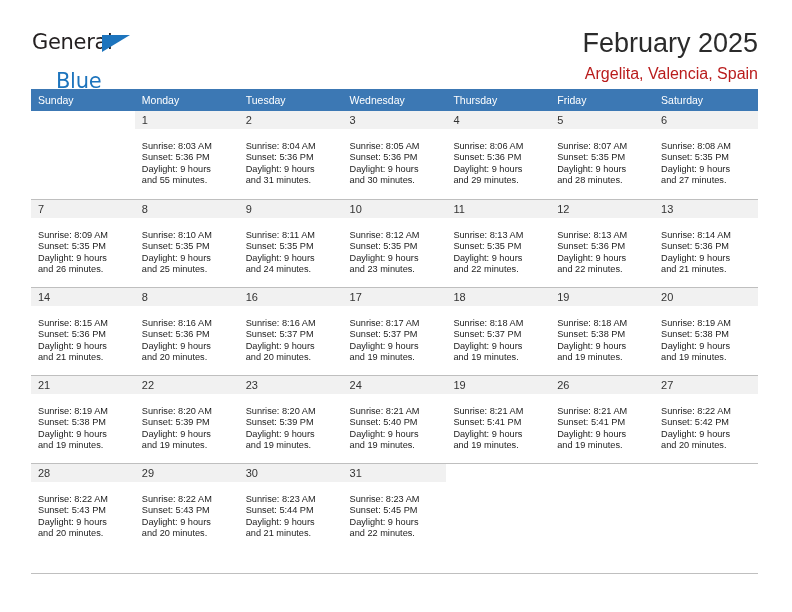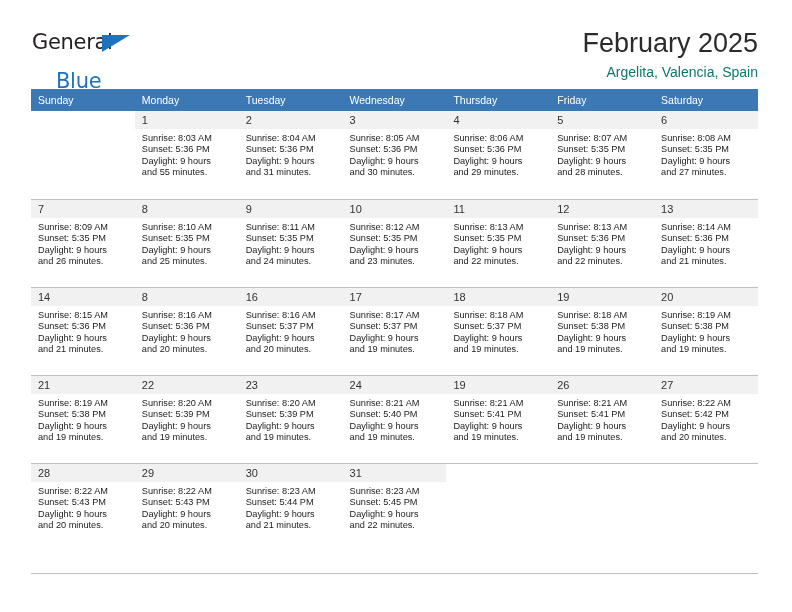--- a/index.html
+++ b/index.html
@@ -73,22 +73,22 @@
   }
   .cal-title {
     font-size: 27px;
     color: #2b2b2b;
     line-height: 1.12;
     font-weight: normal;
     margin: 0;
     white-space: nowrap;
   }
   .cal-subtitle {
-    font-size: 14px;
-    color: #0f766e;
+    font-size: 16px;
+    color: #b91c1c;
     margin: 7px 0 0 0;
     line-height: 1.1;
     white-space: nowrap;
   }
 
   
   .calendar {
     position: absolute;
     left: 31px;
     top: 89px;
@@ -127,21 +127,21 @@
     height: 18px;
     line-height: 18px;
     padding-left: 7px;
     font-size: 11px;
     color: #333333;
   }
   .daycell.empty .daynum-band {
     background: transparent;
   }
   .details {
-    padding: 4px 5px 0 7px;
+    padding: 12px 5px 0 7px;
     font-size: 9.2px;
     line-height: 11.4px;
     color: #1c1c1c;
   }
   .details div {
     white-space: nowrap;
   }
   tr.week-row td .daycell {
     border-top: 1px solid #bfbfbf;
   }

